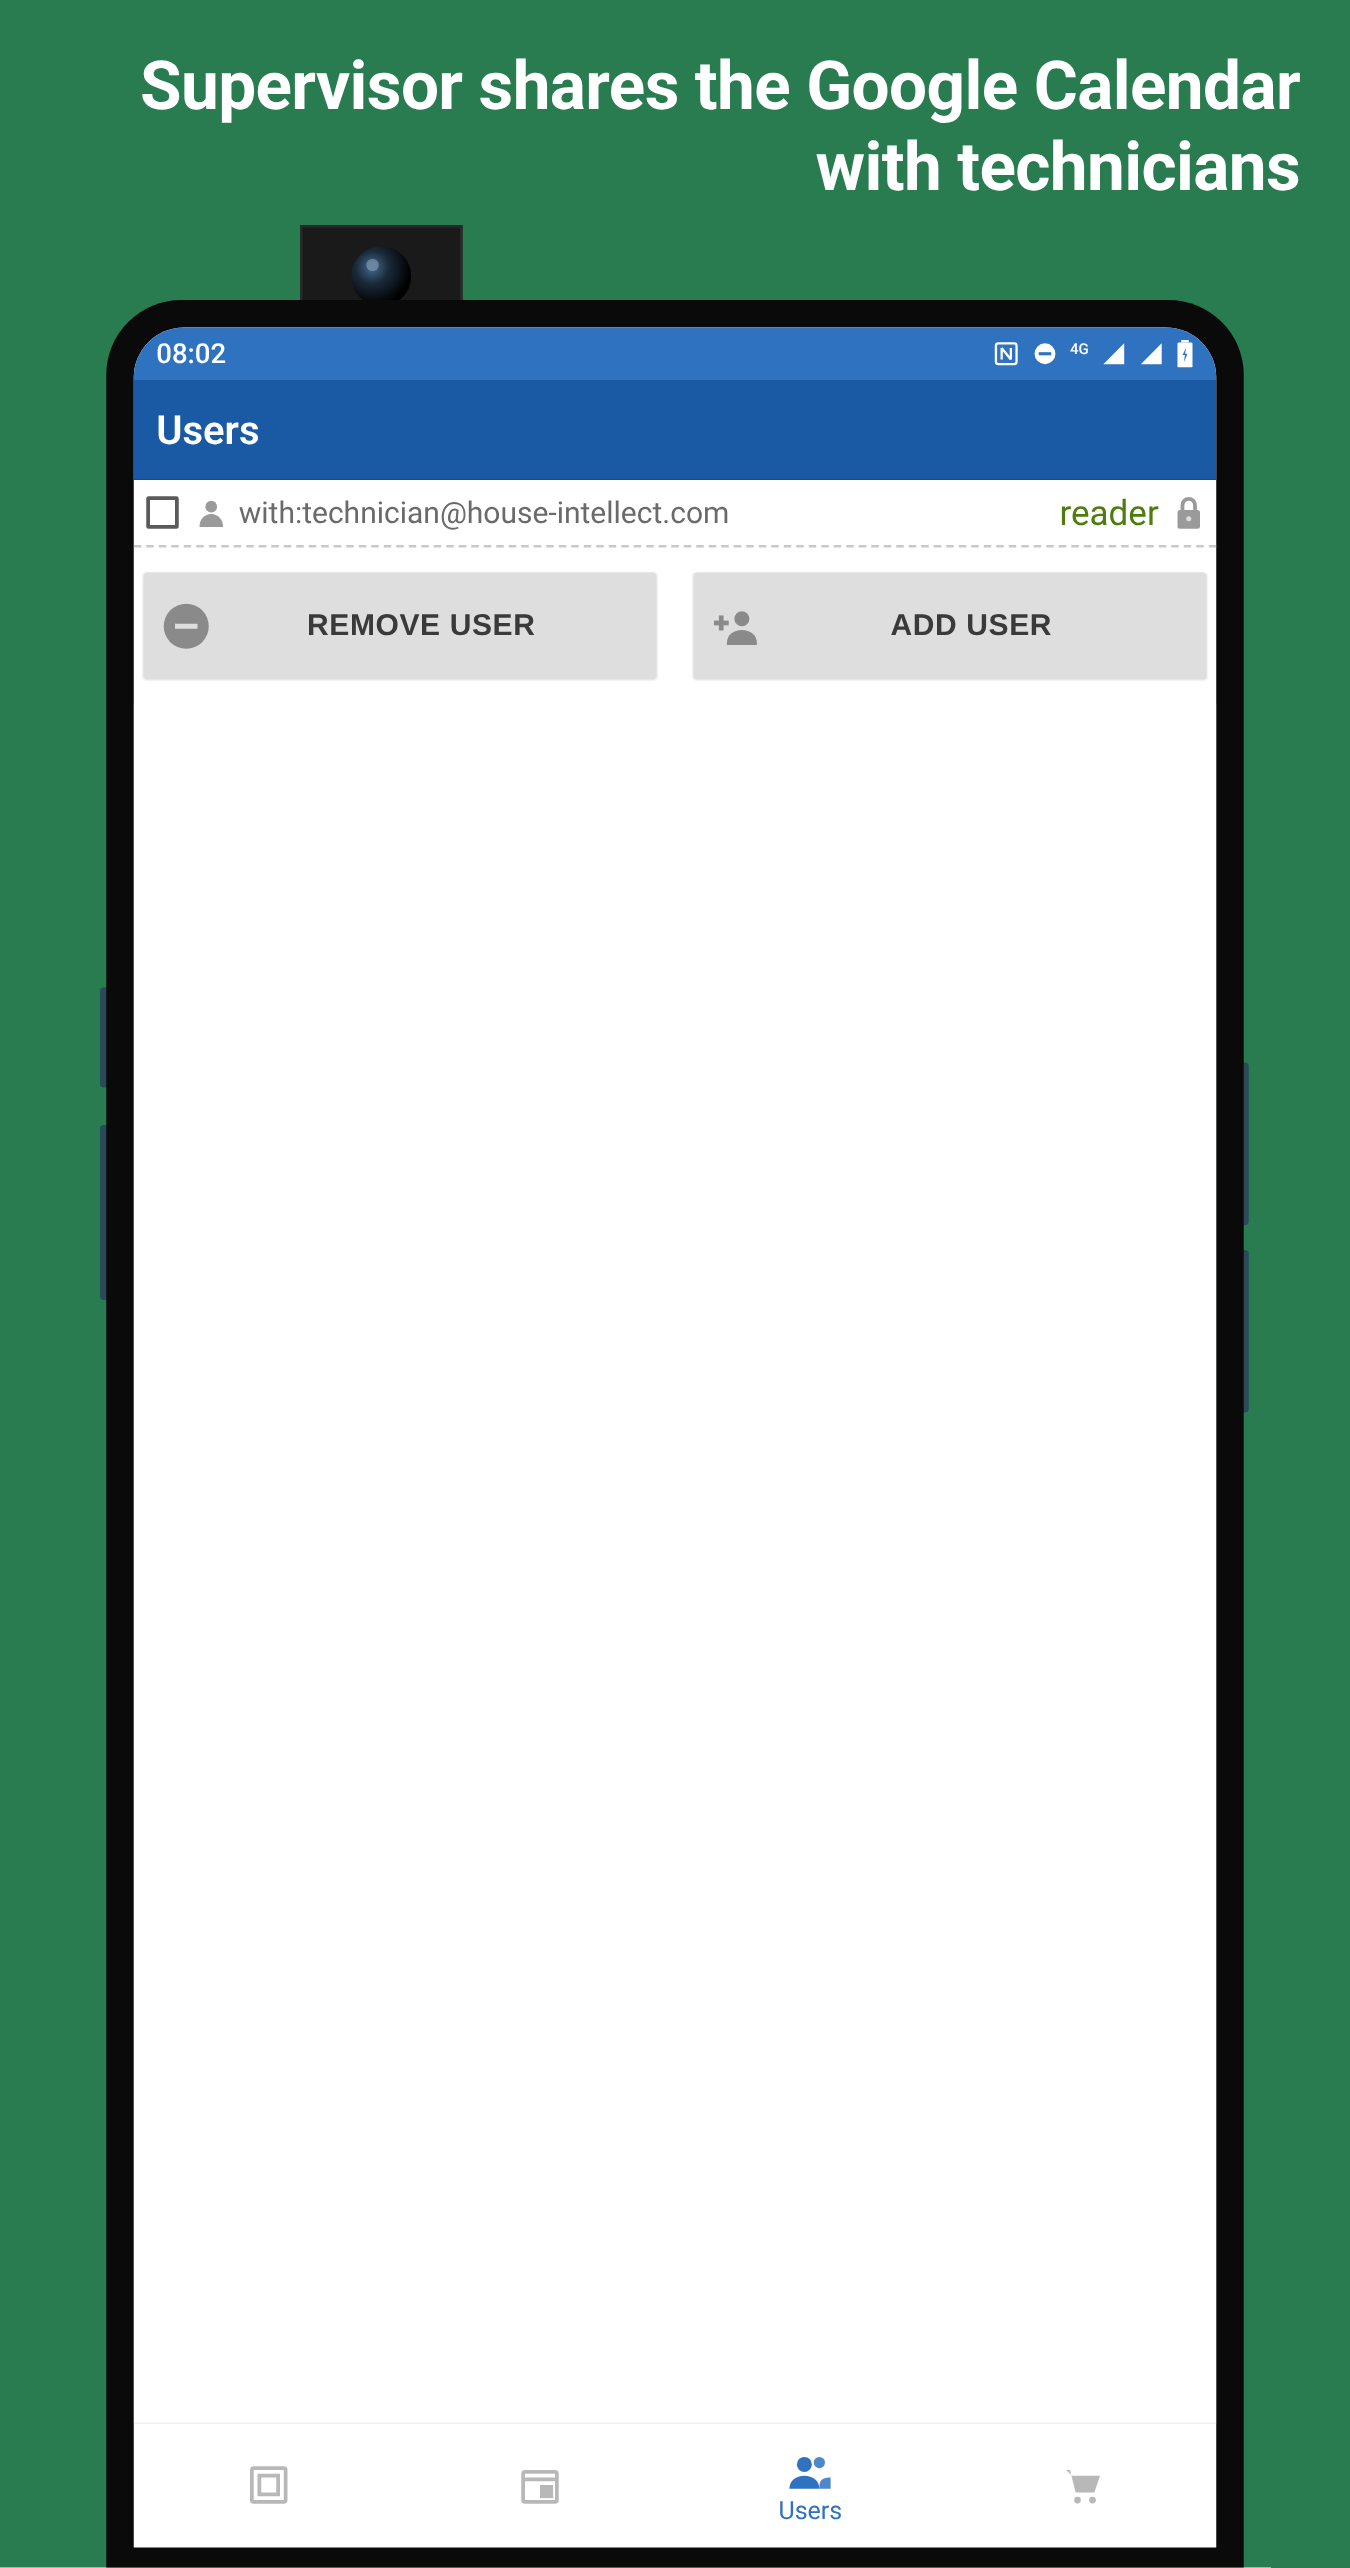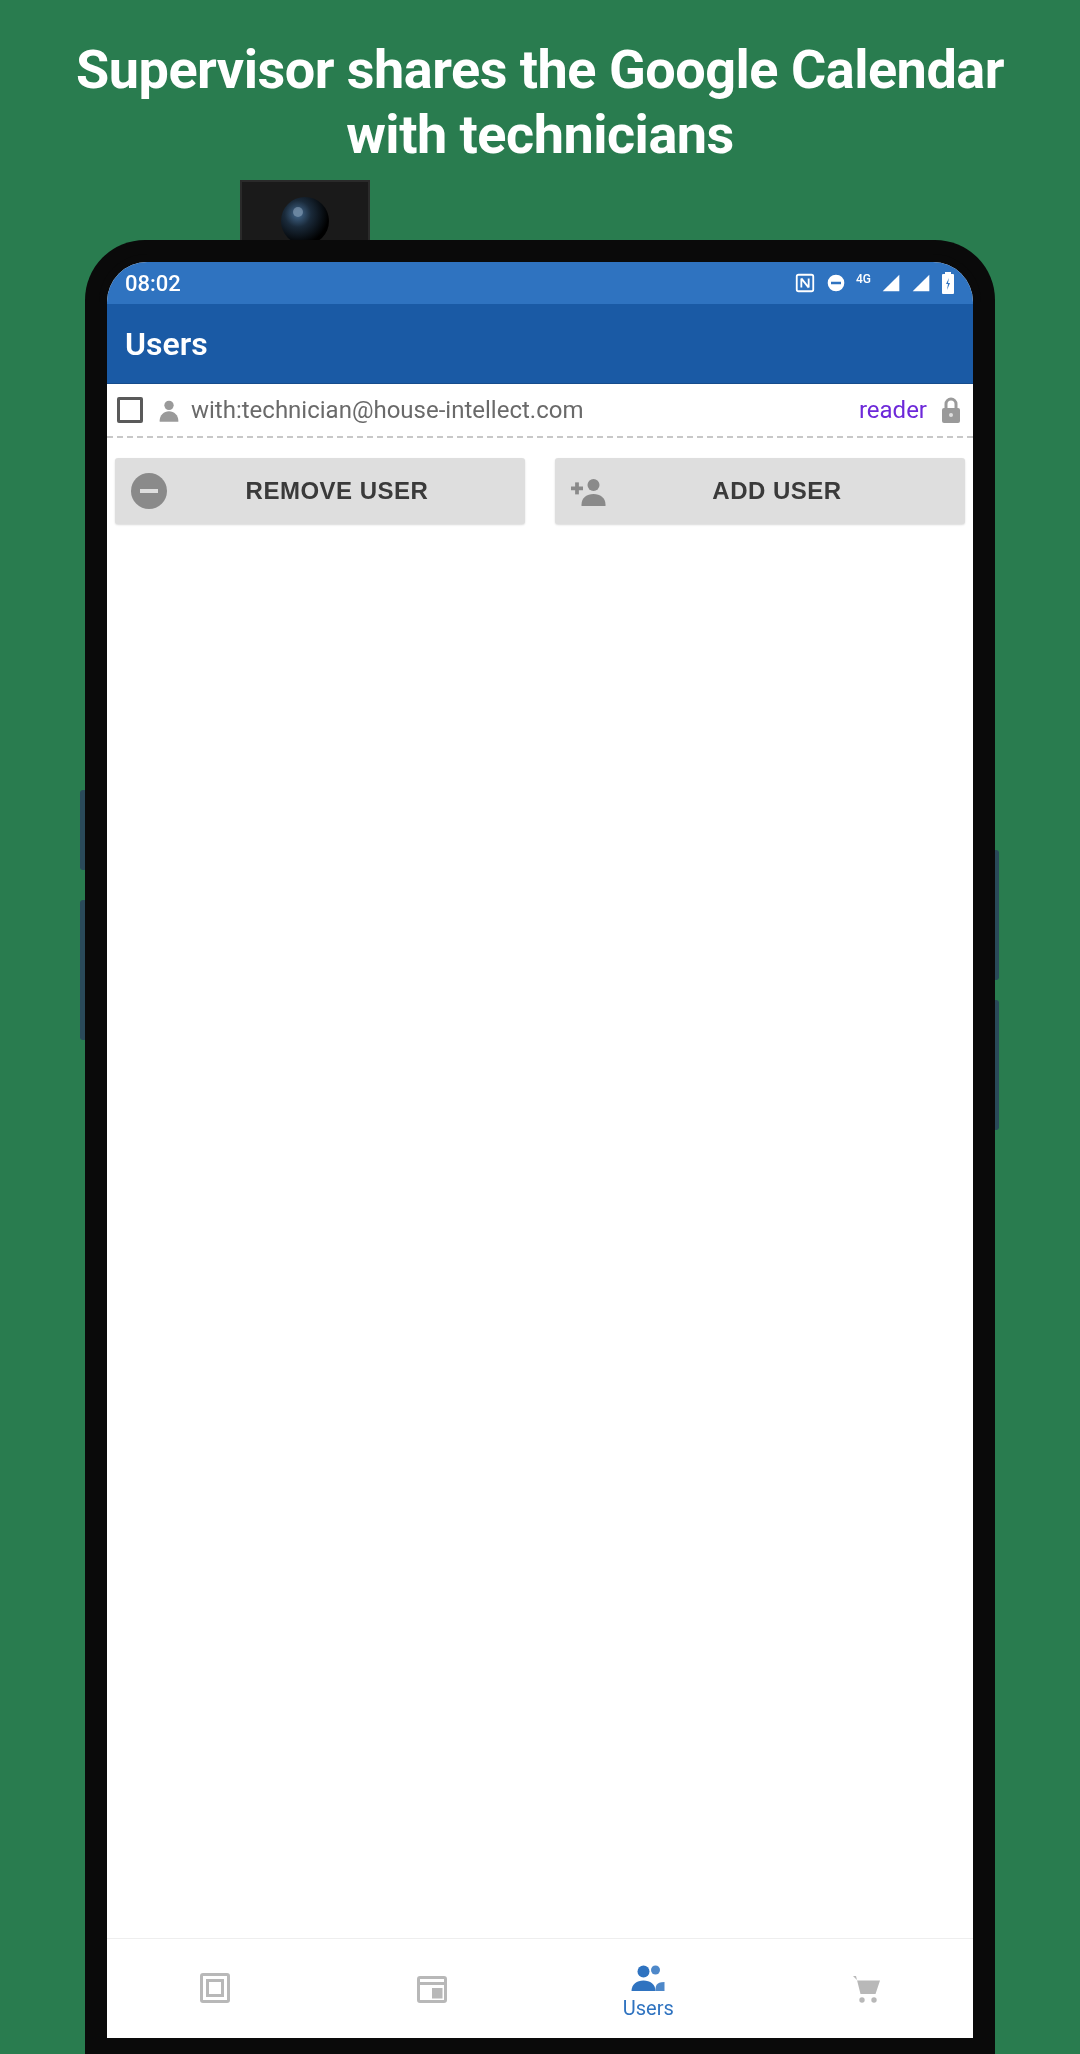--- a/index.html
+++ b/index.html
@@ -6,21 +6,21 @@
   body {
     width: 1080px;
     height: 2054px;
     background: #297c4f;
     font-family: -apple-system, BlinkMacSystemFont, 'Segoe UI', Roboto, sans-serif;
     overflow: hidden;
     position: relative;
   }
   .promo-title {
     color: #fff;
-    text-align: center;
+    text-align: right;
     font-size: 54px;
     font-weight: 700;
     line-height: 1.2;
     padding: 38px 40px 0;
     letter-spacing: -0.5px;
   }
   .camera-popup {
     position: absolute;
     top: 180px;
     left: 240px;
@@ -118,33 +118,33 @@
     flex-shrink: 0;
   }
   .user-email {
     color: #6a6a6a;
     font-size: 24px;
     flex: 1;
     white-space: nowrap;
     overflow: hidden;
   }
   .role-label {
-    color: #6d28d9;
-    font-size: 24px;
+    color: #4d7c0f;
+    font-size: 28px;
     margin-right: 4px;
   }
   .lock-icon { width: 24px; height: 28px; flex-shrink: 0; }
   .button-row {
     display: flex;
     gap: 30px;
     padding: 20px 8px;
   }
   .action-btn {
     flex: 1;
-    height: 66px;
+    height: 85px;
     background: #dedede;
     border: none;
     border-radius: 3px;
     display: flex;
     align-items: center;
     padding: 12px 16px;
     gap: 18px;
     cursor: pointer;
     box-shadow: 0 1px 2px rgba(0,0,0,0.15);
   }

